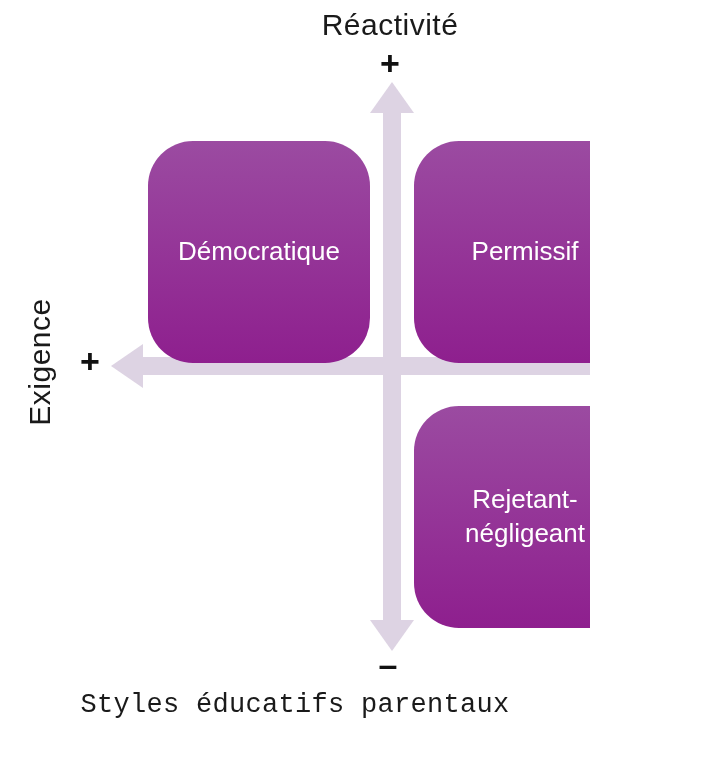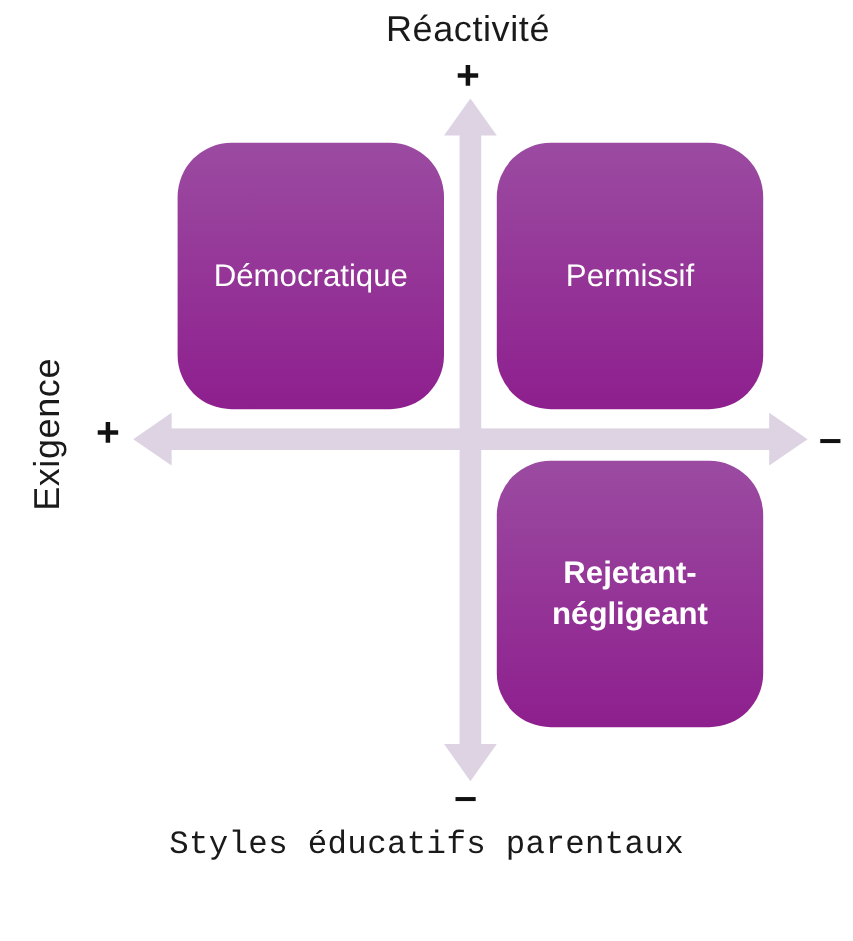--- a/index.html
+++ b/index.html
@@ -1,19 +1,19 @@
 <!DOCTYPE html>
 <html><head>
 <meta charset="utf-8">
 <style>
   html, body { margin: 0; padding: 0; background: #ffffff; }
   body { font-family: "Liberation Sans", "DejaVu Sans", sans-serif; }
   .canvas {
     position: relative;
-    width: 711px;
+    width: 590px;
     height: 784px;
     background: #ffffff;
     overflow: hidden;
   }
   .axis-svg {
     position: absolute;
     left: 0; top: 0;
     width: 711px; height: 784px;
   }
   .axis-title-top {
@@ -53,25 +53,26 @@
     border-radius: 45px;
     display: flex;
     align-items: center;
     justify-content: center;
     text-align: center;
     color: #ffffff;
     font-size: 26px;
     line-height: 1.3;
     padding: 0 14px;
     box-sizing: border-box;
+    margin-top: 22px;
   }
   .q-top-left     { left: 148px; top: 119px; }
   .q-top-right    { left: 414px; top: 119px; }
   .q-bottom-left  { left: 148px; top: 384px; }
-  .q-bottom-right { left: 414px; top: 384px; font-weight: bold; }
+  .q-bottom-right { left: 414px; top: 384px; }
   .caption {
     position: absolute;
     left: 0; right: 0;
     top: 688px;
     text-align: center;
     color: #1a1a1a;
     font-size: 27px;
     line-height: 1.28;
     letter-spacing: 0.3px;
     font-family: Liberation Mono, monospace;

